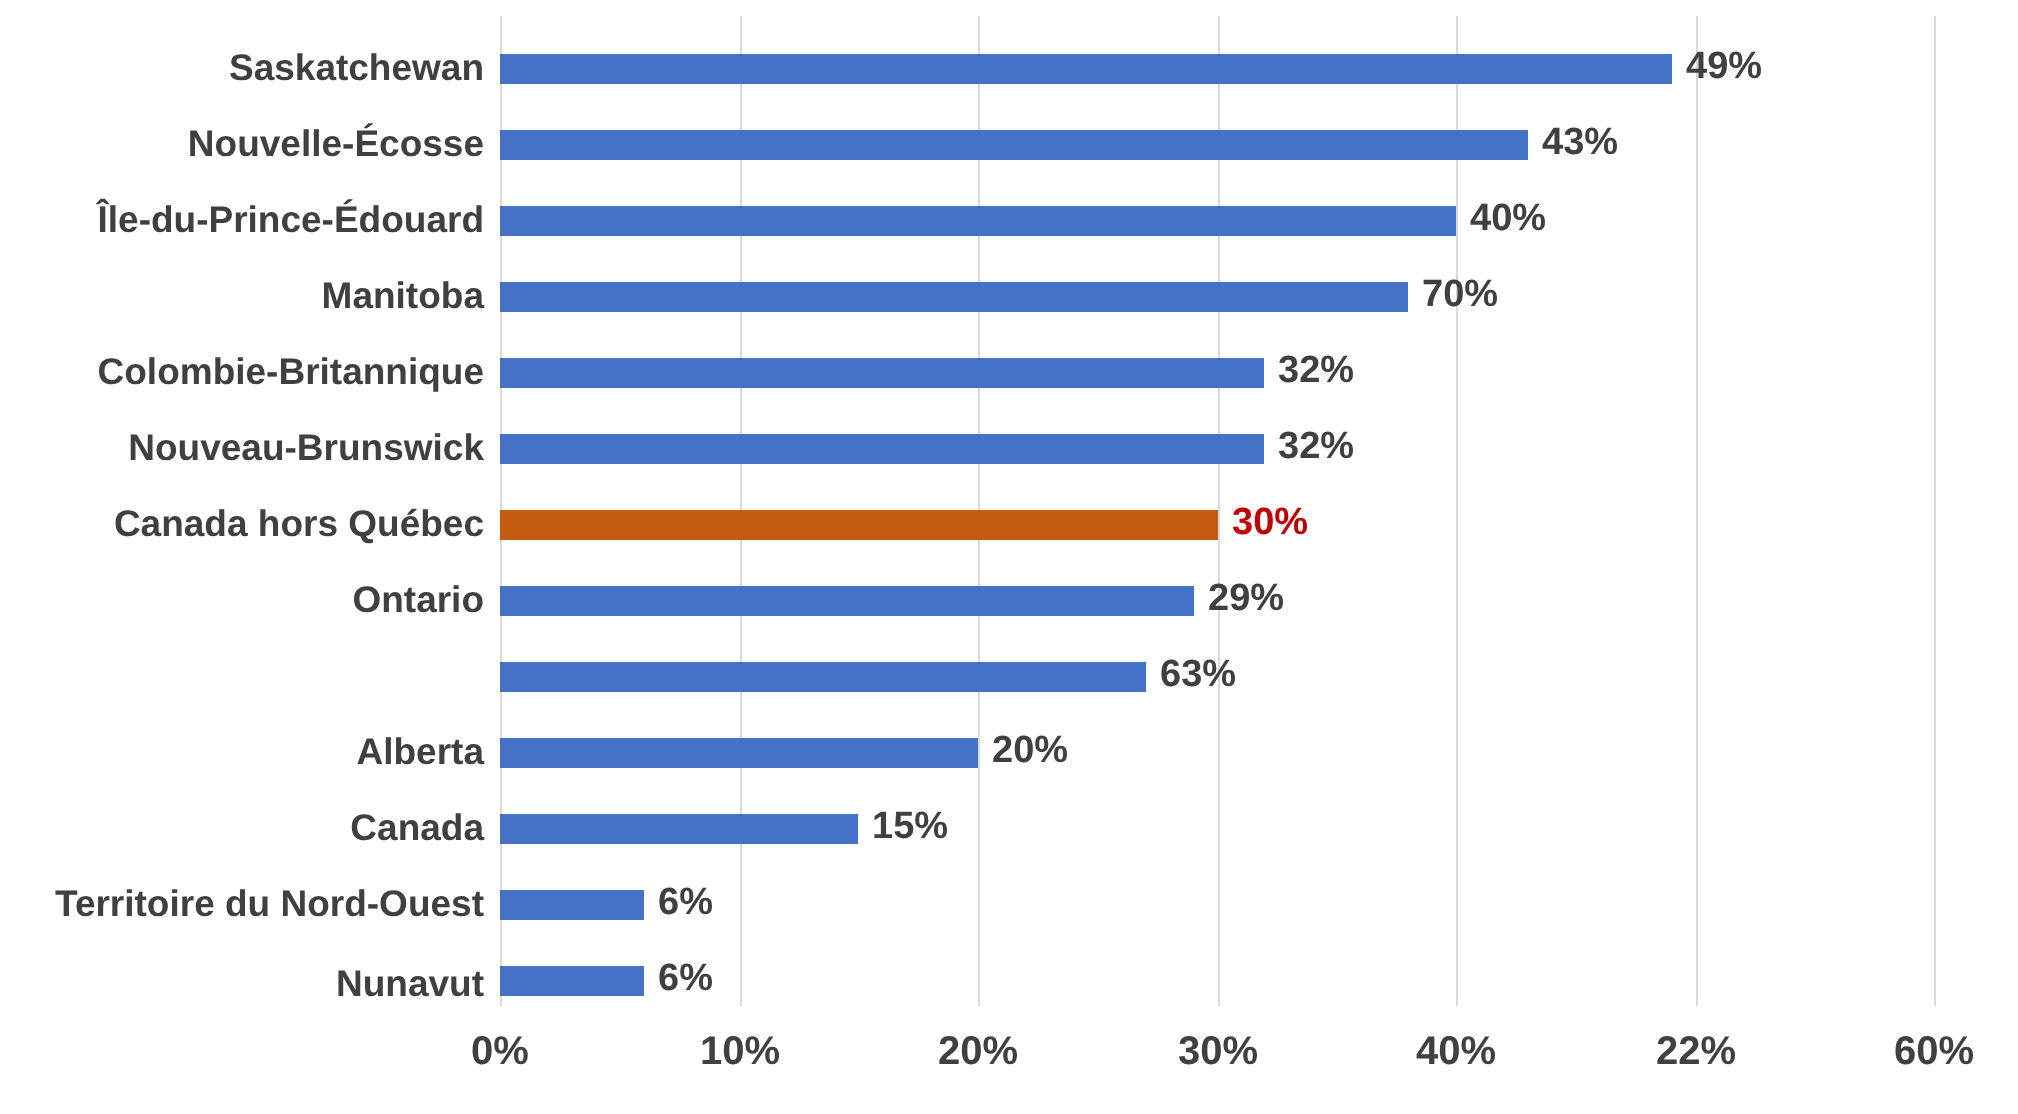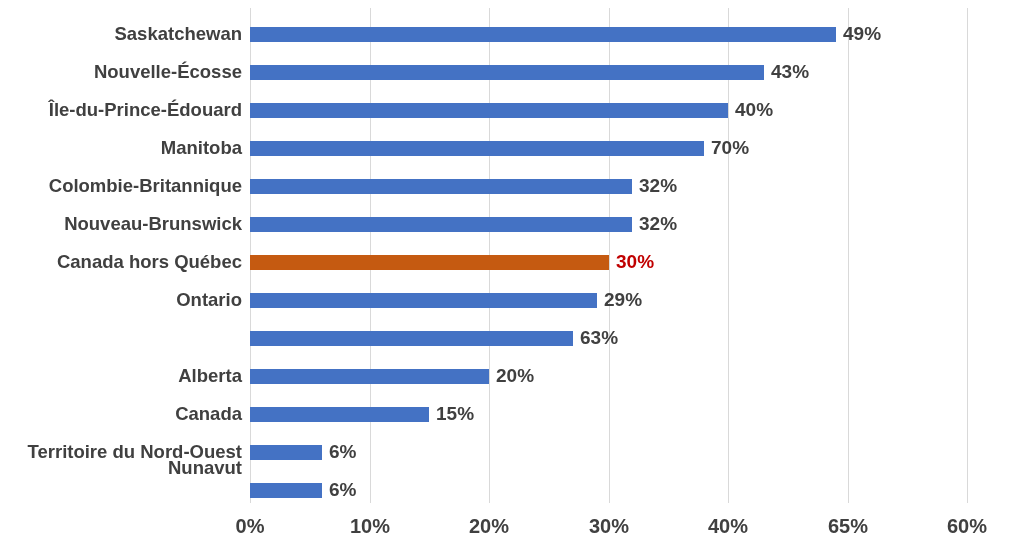--- a/index.html
+++ b/index.html
@@ -119,21 +119,21 @@
       <div class="cat-label" style="top: 45px;">Nouvelle-Écosse</div>
       <div class="cat-label" style="top: 83px;">Île-du-Prince-Édouard</div>
       <div class="cat-label" style="top: 121px;">Manitoba</div>
       <div class="cat-label" style="top: 159px;">Colombie-Britannique</div>
       <div class="cat-label" style="top: 197px;">Nouveau-Brunswick</div>
       <div class="cat-label" style="top: 235px;">Canada hors Québec</div>
       <div class="cat-label" style="top: 273px;">Ontario</div>
       <div class="cat-label" style="top: 349px;">Alberta</div>
       <div class="cat-label" style="top: 387px;">Canada</div>
       <div class="cat-label" style="top: 425px;">Territoire du Nord-Ouest</div>
-      <div class="cat-label" style="top: 441px;">Nunavut</div>
+      <div class="cat-label" style="top: 465px;">Nunavut</div>
     </div>
 
   <div id="plot-area">
     <div id="gridlines">
         <div class="gridline axis-zero" style="left: 0px;"></div>
         <div class="gridline" style="left: 120px;"></div>
         <div class="gridline" style="left: 239px;"></div>
         <div class="gridline" style="left: 359px;"></div>
         <div class="gridline" style="left: 478px;"></div>
         <div class="gridline" style="left: 598px;"></div>
@@ -194,17 +194,17 @@
         </div>
       </div>
   </div>
 
   <div id="x-axis">
       <div class="tick-label" style="left: 0px;">0%</div>
       <div class="tick-label" style="left: 120px;">10%</div>
       <div class="tick-label" style="left: 239px;">20%</div>
       <div class="tick-label" style="left: 359px;">30%</div>
       <div class="tick-label" style="left: 478px;">40%</div>
-      <div class="tick-label" style="left: 598px;">65%</div>
+      <div class="tick-label" style="left: 598px;">22%</div>
       <div class="tick-label" style="left: 717px;">60%</div>
     </div>
 
 </div>
 
 </body></html>

